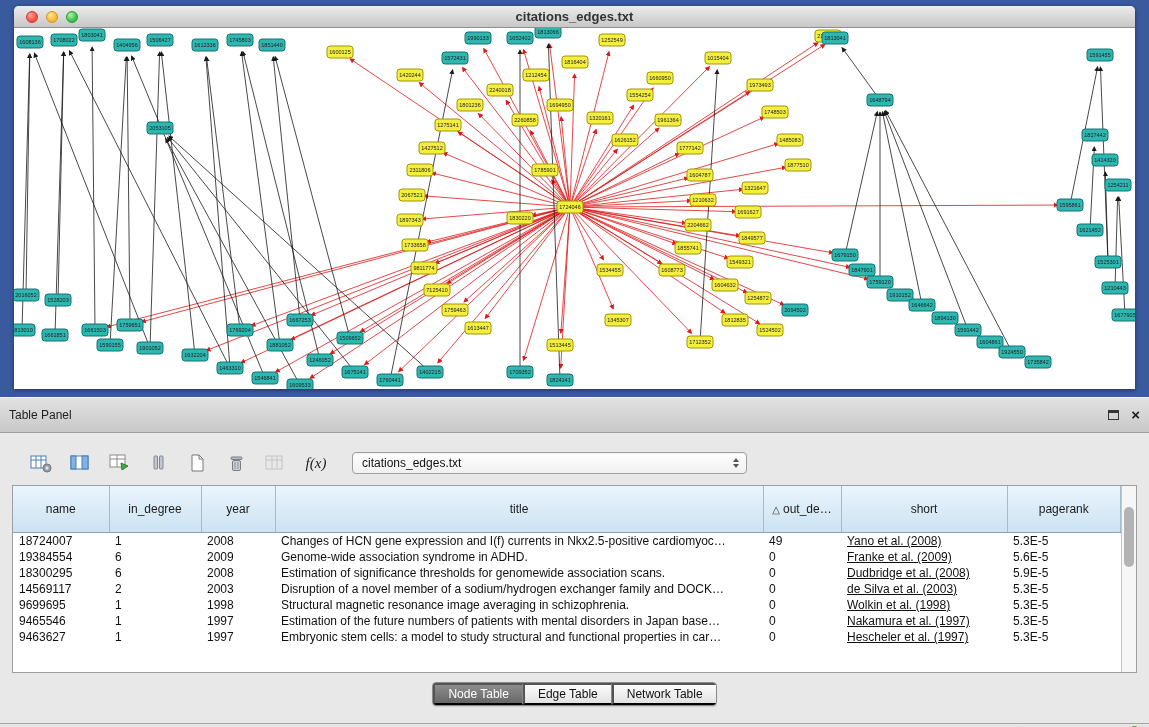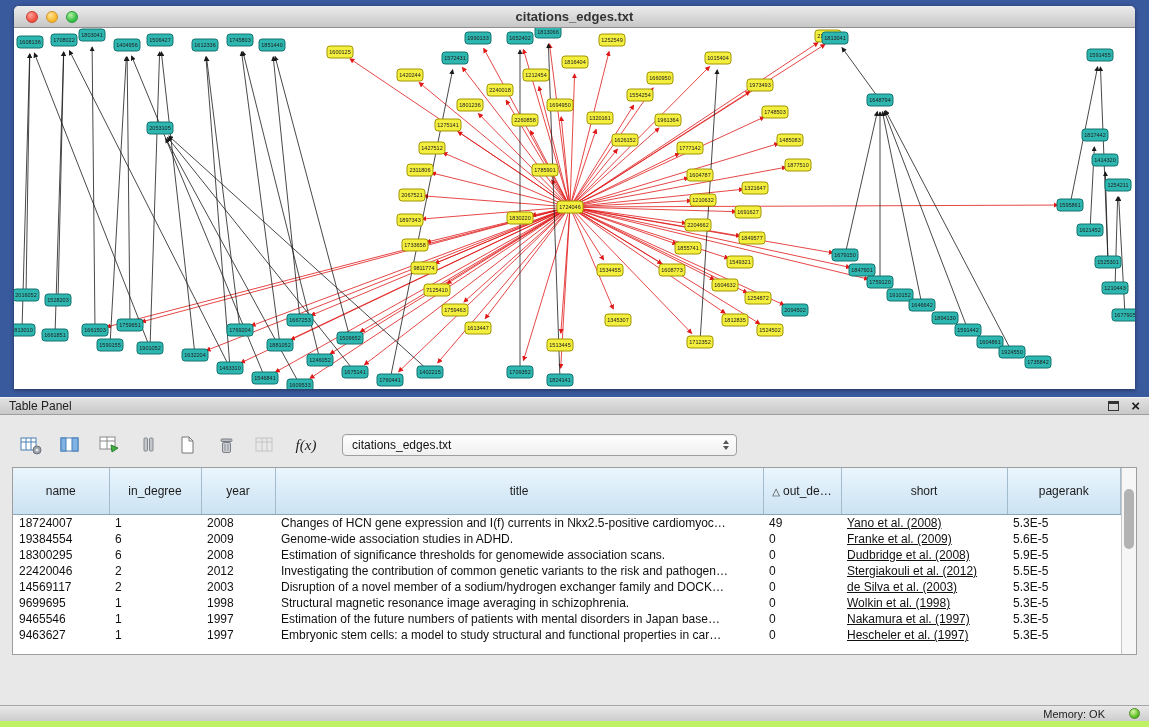--- a/index.html
+++ b/index.html
@@ -1,39 +1,39 @@
 <!DOCTYPE html>
 <html><head>
 <meta charset="utf-8">
 <style>
   * { margin:0; padding:0; box-sizing:border-box; }
   body { font-family:"Liberation Sans", sans-serif; background:#444; }
-  .app { position:relative; width:1149px; height:727px; background:#bef264; overflow:hidden; }
+  .app { position:relative; width:1149px; height:727px; background:#b91c1c; overflow:hidden; }
 
   
   .net-area { height:397px; background:#3a5a9e; padding:6px 14px 8px; }
   .net-window { height:383px; background:#fff; border-radius:5px 5px 0 0; overflow:hidden; box-shadow:0 1px 4px rgba(0,0,0,.45); }
   .titlebar { height:22px; background:linear-gradient(#ececec,#c7c7c7); border-bottom:1px solid #8f8f8f; position:relative; display:flex; align-items:center; }
   .traffic { display:flex; align-items:center; margin-left:12px; z-index:2; }
   .tl { width:12px; height:12px; border-radius:50%; margin-right:8px; }
   .tl.red { background:radial-gradient(circle at 35% 30%, #ffa39b, #f0503f 65%); border:1px solid #c93a30; }
   .tl.yel { background:radial-gradient(circle at 35% 30%, #ffe49a, #f8b828 65%); border:1px solid #cf922a; }
   .tl.grn { background:radial-gradient(circle at 35% 30%, #b9f0a2, #35c047 65%); border:1px solid #2b9a38; }
   .win-title { position:absolute; left:0; right:0; text-align:center; font-size:13px; color:#333; font-weight:bold; }
   .canvas { height:361px; background:#fff; position:relative; }
   .canvas svg { display:block; width:100%; height:100%; }
 
   
-  .panel-header { height:18px; background:linear-gradient(#e2e2e2,#c8c8c8); border-top:1px solid #f3f3f3; border-bottom:1px solid #9d9d9d; display:flex; align-items:center; justify-content:space-between; padding:0 9px; font-size:12px; color:#222; }
+  .panel-header { height:36px; background:linear-gradient(#e2e2e2,#c8c8c8); border-top:1px solid #f3f3f3; border-bottom:1px solid #9d9d9d; display:flex; align-items:center; justify-content:space-between; padding:0 9px; font-size:12px; color:#222; }
   .ph-icons { display:flex; align-items:center; gap:12px; }
   .float-icon { width:11px; height:10px; border:1.5px solid #333; border-top:3.5px solid #333; background:transparent; }
   .close-x { font-size:15px; font-weight:bold; color:#1a1a1a; line-height:12px; cursor:default; }
   .panel-body { height:290px; background:#e8e8e8; }
 
-  .tbl-toolbar { display:flex; align-items:center; gap:9px; padding:17px 16px 9px; }
+  .tbl-toolbar { display:flex; align-items:center; gap:9px; padding:17px 26px 9px; }
   .tb-btn { width:30px; height:26px; display:flex; align-items:center; justify-content:center; background:transparent; border:none; }
   .tb-btn.disabled { opacity:.45; }
   .fx-btn { font-family:"Liberation Serif", serif; font-style:italic; font-size:15px; color:#222; width:34px; }
   .combo { margin-left:10px; width:395px; height:22px; border:1px solid #9f9f9f; border-radius:4px; background:linear-gradient(#ffffff,#f0f0f0); display:flex; align-items:center; font-size:12px; color:#111; padding-left:9px; box-shadow:inset 0 1px 1px rgba(0,0,0,.06); }
   .updown { margin-left:auto; margin-right:7px; display:flex; flex-direction:column; gap:2px; }
   .updown .up { width:0; height:0; border-left:3.5px solid transparent; border-right:3.5px solid transparent; border-bottom:4.5px solid #555; }
   .updown .dn { width:0; height:0; border-left:3.5px solid transparent; border-right:3.5px solid transparent; border-top:4.5px solid #555; }
 
   .table-wrap { margin:0 12px; height:188px; background:#fff; border:1px solid #9e9e9e; position:relative; overflow:hidden; }
   table { border-collapse:collapse; width:calc(100% - 15px); table-layout:fixed; font-size:12px; }
@@ -730,42 +730,33 @@
               <td>2008</td>
               <td>Changes of HCN gene expression and I(f) currents in Nkx2.5-positive cardiomyoc…</td>
               <td>49</td>
               <td>Yano et al. (2008)</td>
               <td>5.3E-5</td>
             </tr>
             <tr>
               <td>19384554</td>
               <td>6</td>
               <td>2009</td>
-              <td>Genome-wide association studies in ADHD.</td>
+              <td>Genome-wide association syndrome in ADHD.</td>
               <td>0</td>
               <td>Franke et al. (2009)</td>
               <td>5.6E-5</td>
             </tr>
             <tr>
               <td>18300295</td>
               <td>6</td>
               <td>2008</td>
               <td>Estimation of significance thresholds for genomewide association scans.</td>
               <td>0</td>
               <td>Dudbridge et al. (2008)</td>
               <td>5.9E-5</td>
-            </tr>
-            <tr>
-              <td>22420046</td>
-              <td>2</td>
-              <td>2012</td>
-              <td>Investigating the contribution of common genetic variants to the risk and pathogen…</td>
-              <td>0</td>
-              <td>Stergiakouli et al. (2012)</td>
-              <td>5.5E-5</td>
             </tr>
             <tr>
               <td>14569117</td>
               <td>2</td>
               <td>2003</td>
               <td>Disruption of a novel member of a sodium/hydrogen exchanger family and DOCK…</td>
               <td>0</td>
               <td>de Silva et al. (2003)</td>
               <td>5.3E-5</td>
             </tr>
@@ -796,20 +787,27 @@
               <td>Hescheler et al. (1997)</td>
               <td>5.3E-5</td>
             </tr>
           </tbody>
       </table>
       <div class="vscroll">
         <div class="vthumb"></div>
       </div>
     </div>
 
+    <div class="tabs-row">
+      <div class="seg" id="tabs-seg">
+          <button class="tab sel">Node Table</button>
+          <button class="tab">Edge Table</button>
+          <button class="tab">Network Table</button>
+        </div>
+    </div>
   </div>
 
   <div class="statusbar">
     <span>Memory: OK</span>
     <span class="memdot"></span>
   </div>
 
 </div>
 
 </body></html>

